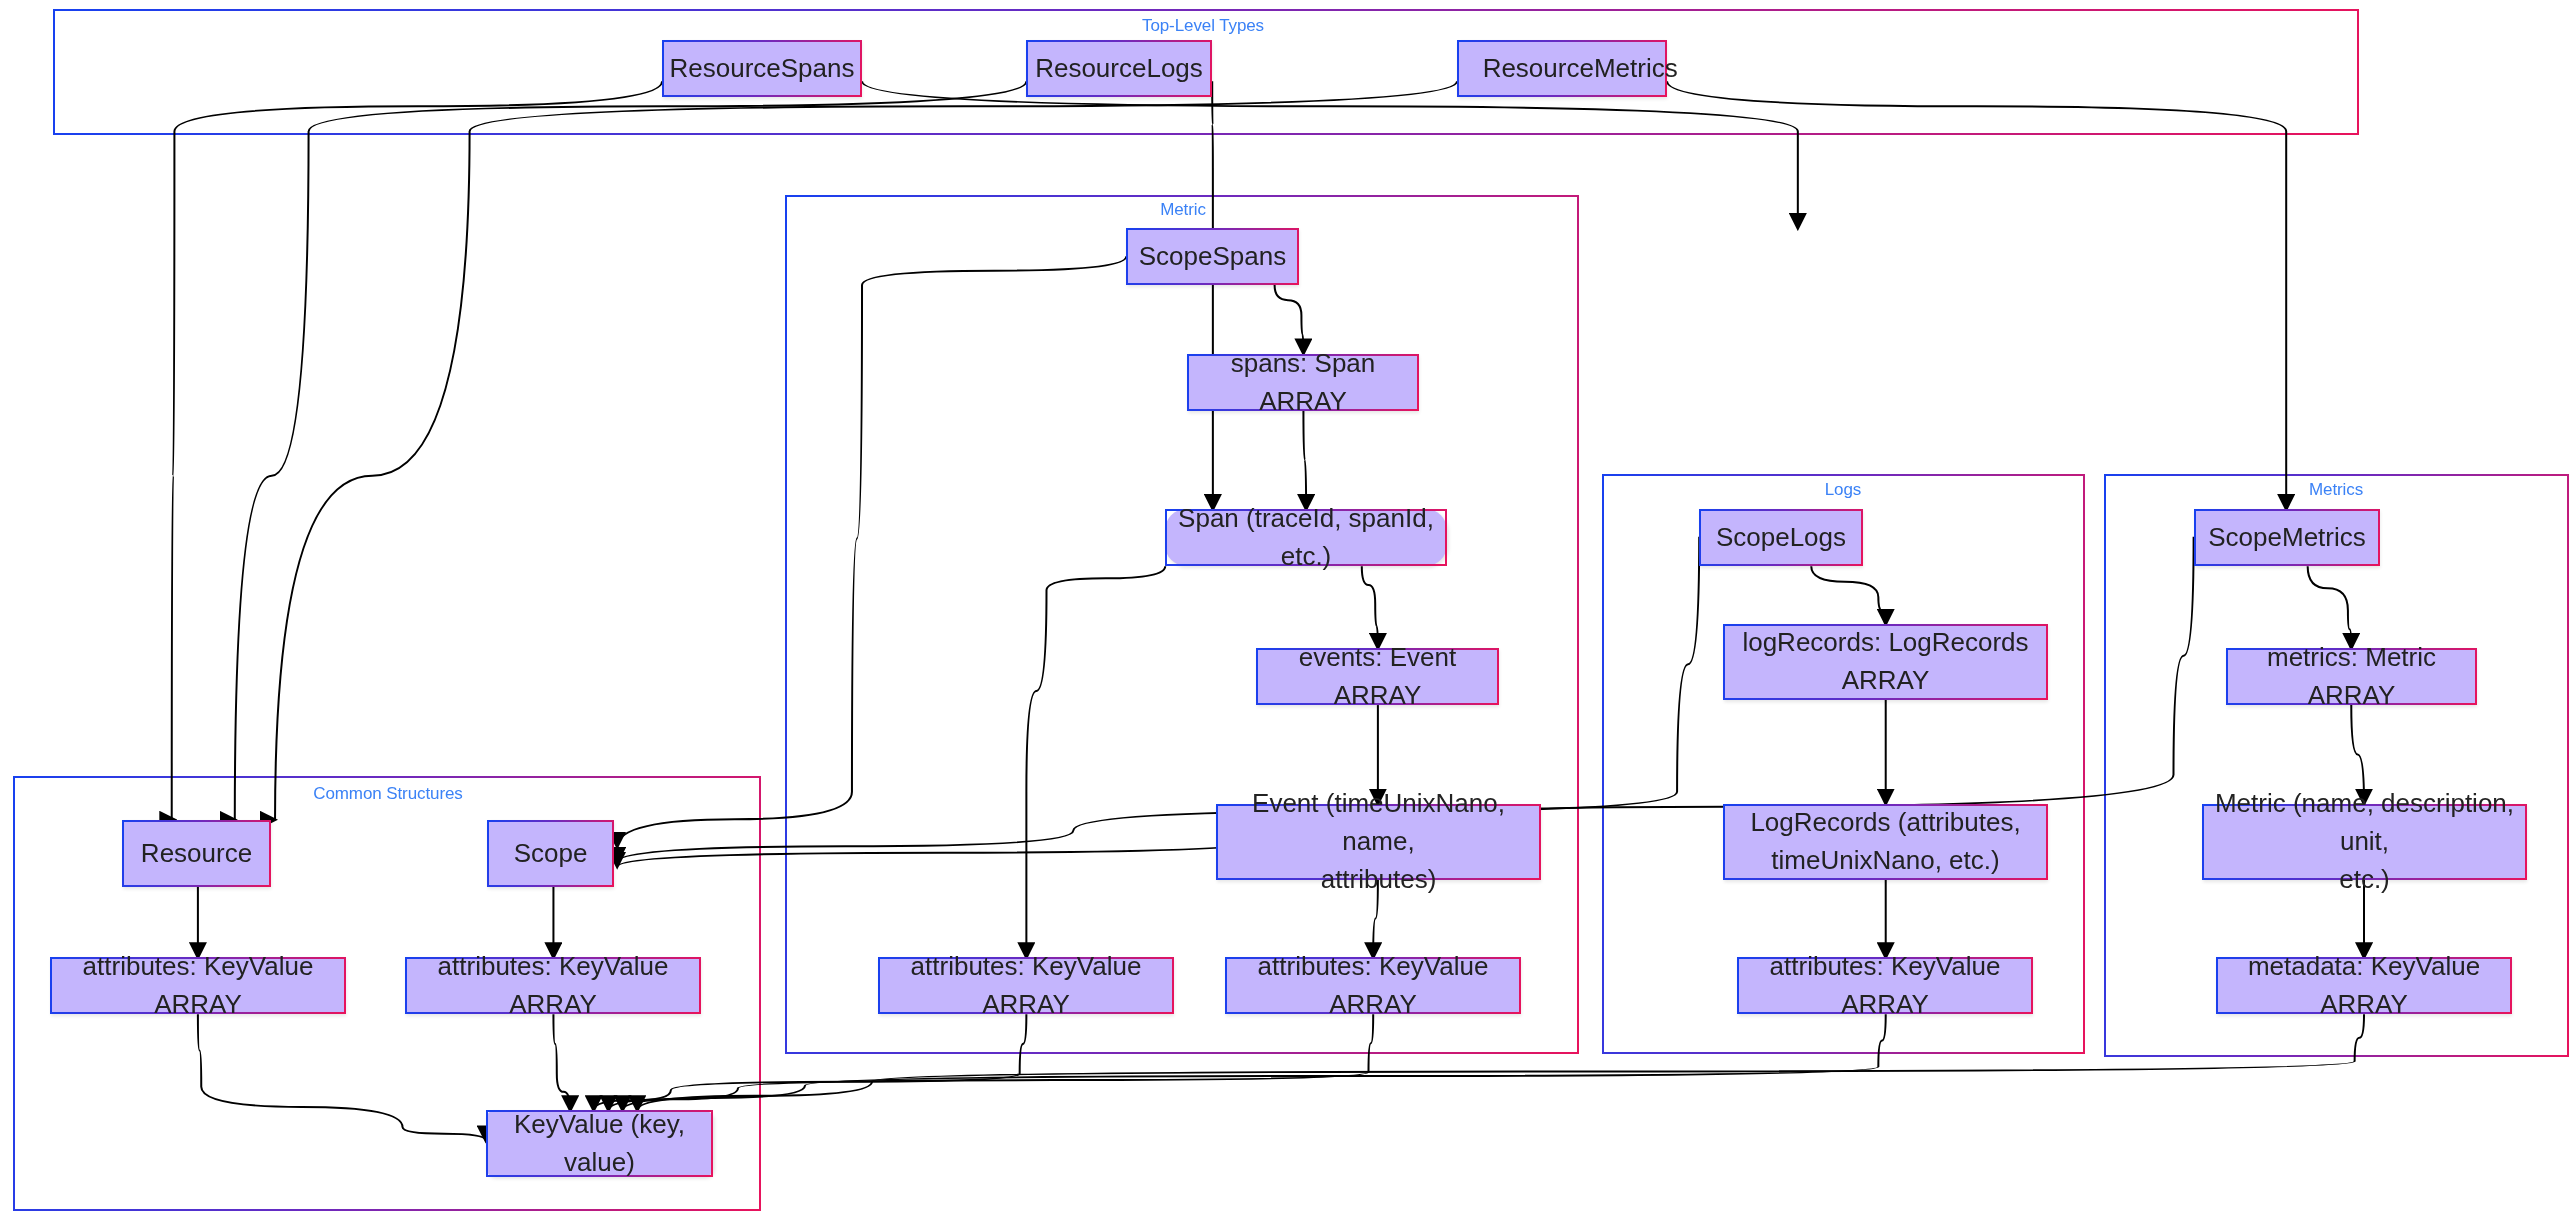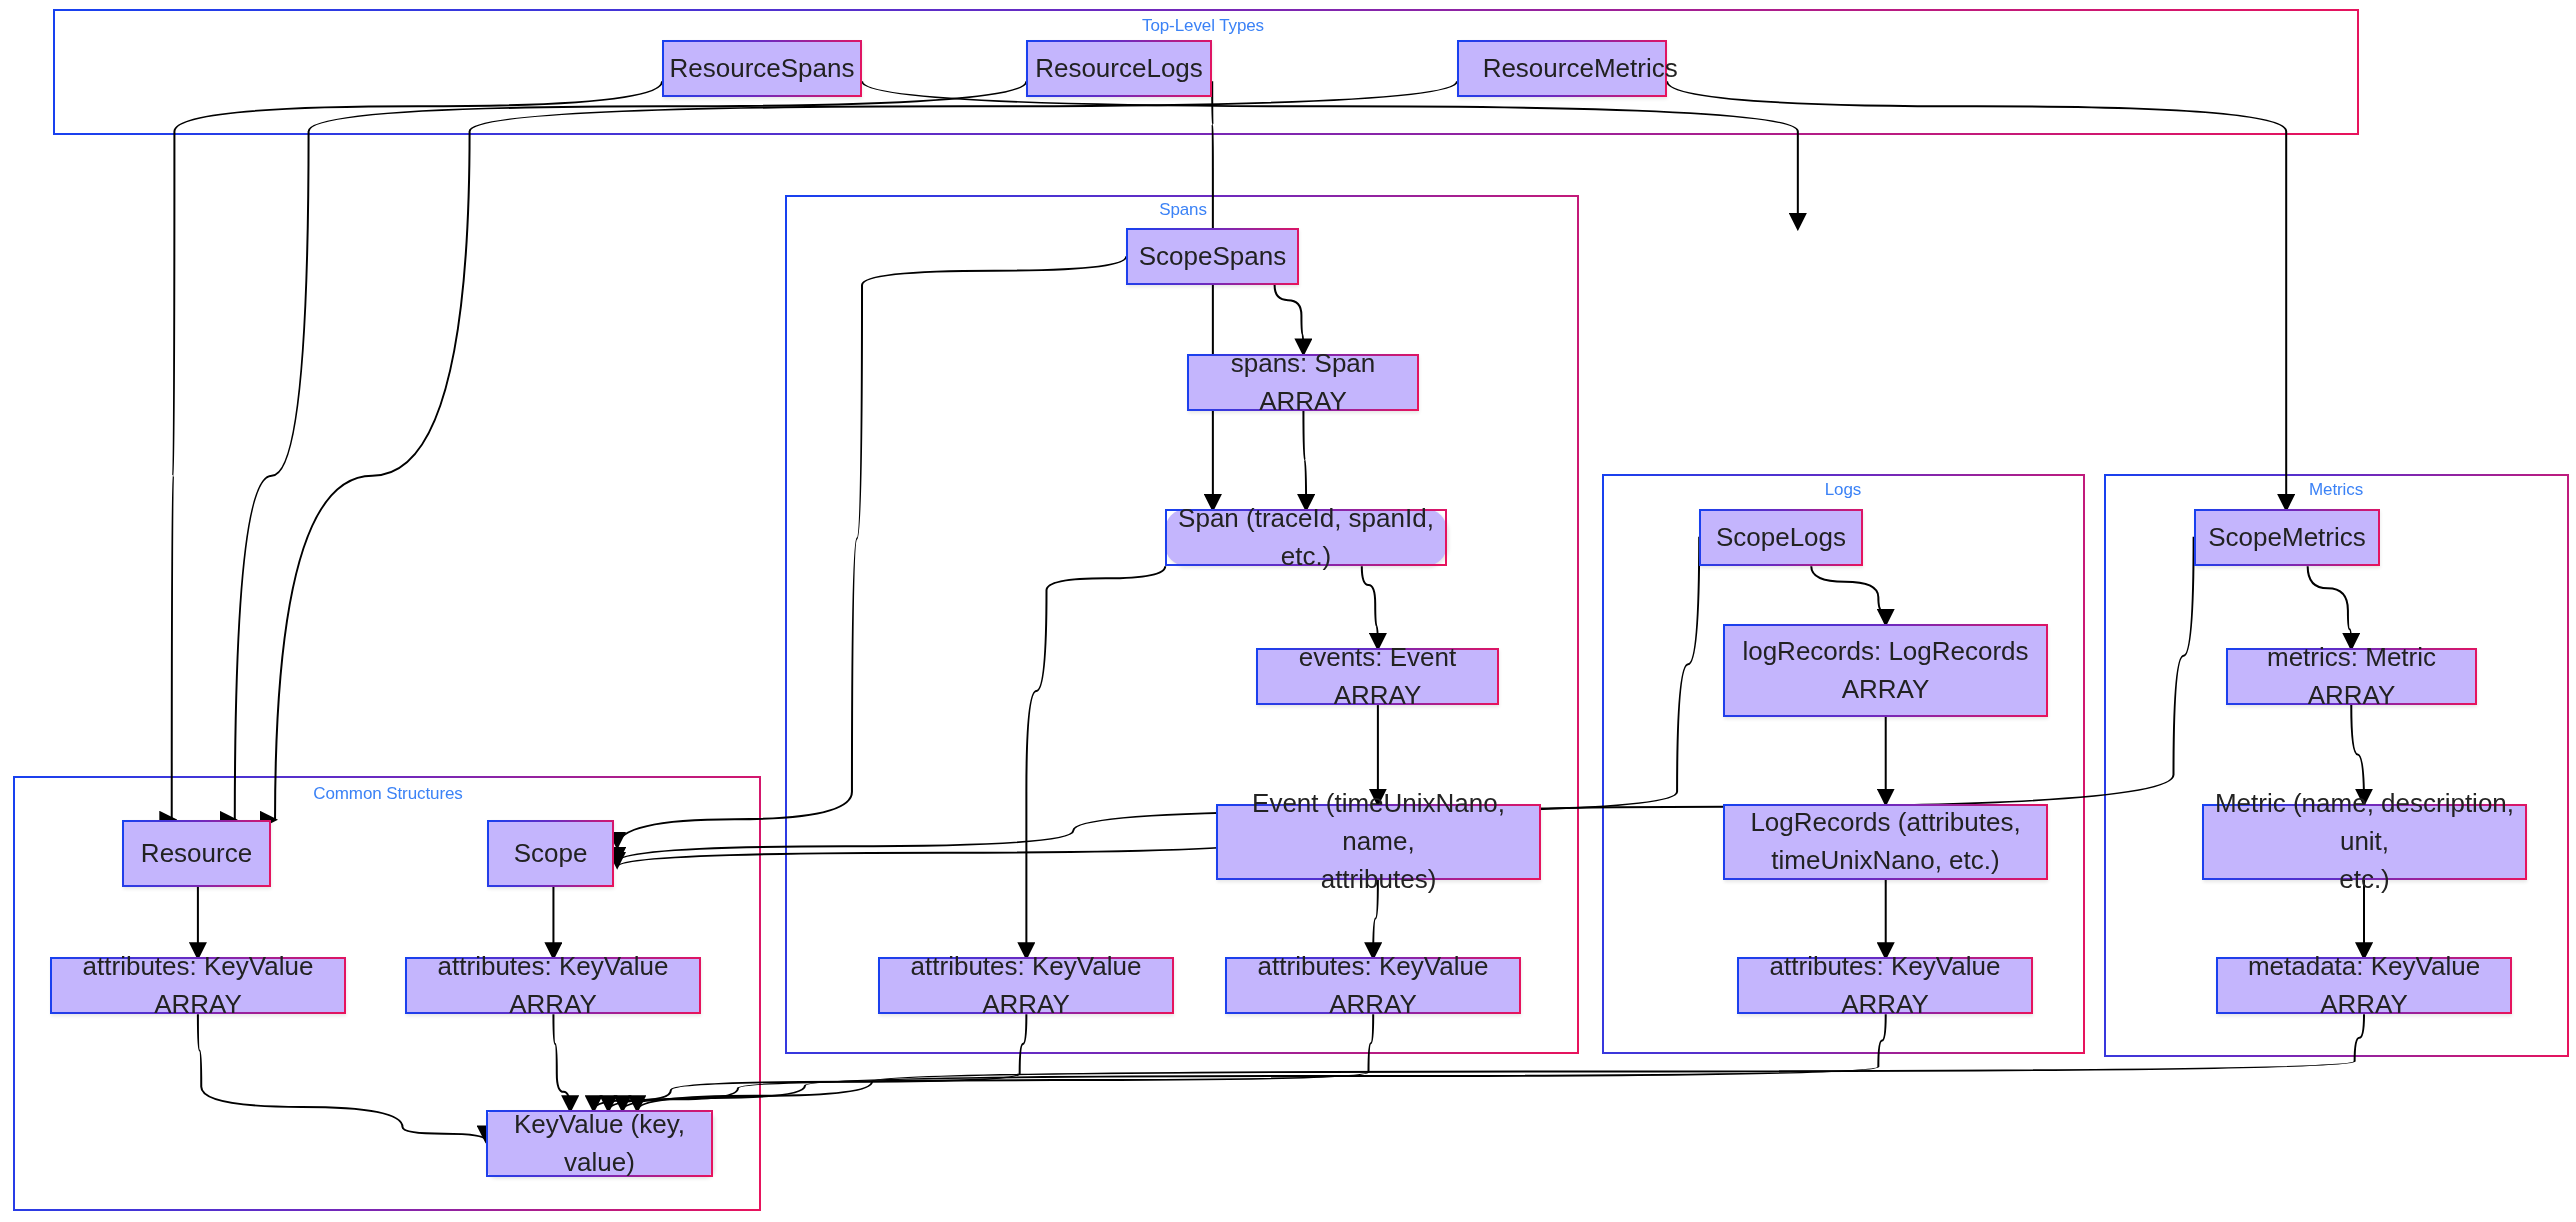--- a/index.html
+++ b/index.html
@@ -64,21 +64,21 @@
 </style>
 </head>
 <body>
 
 <div id="stage">
 
   <div id="clusters">
       <div class="cluster" style="left: 53px; top: 9.4px; width: 2306px; height: 126px;"></div>
       <div class="cluster-label" style="left: 1203px; top: 17.4px;">Top-Level Types</div>
       <div class="cluster" style="left: 785px; top: 195px; width: 794px; height: 859px;"></div>
-      <div class="cluster-label" style="left: 1183px; top: 201px;">Spans</div>
+      <div class="cluster-label" style="left: 1183px; top: 201px;">Metric</div>
       <div class="cluster" style="left: 1602px; top: 474px; width: 483px; height: 580px;"></div>
       <div class="cluster-label" style="left: 1843px; top: 481px;">Logs</div>
       <div class="cluster" style="left: 2104px; top: 474px; width: 465px; height: 583px;"></div>
       <div class="cluster-label" style="left: 2336px; top: 481px;">Metrics</div>
       <div class="cluster" style="left: 13.4px; top: 776px; width: 748px; height: 435px;"></div>
       <div class="cluster-label" style="left: 388px; top: 785px;">Common Structures</div>
     </div>
 
   <svg id="edges" viewBox="0 0 3840 1823" preserveAspectRatio="none">
     <defs>
@@ -169,21 +169,21 @@
       <div class="node" style="left: 1225px; top: 957px; width: 296px; height: 57px;">
         <div>
           <span>attributes: KeyValue ARRAY</span>
         </div>
       </div>
       <div class="node" style="left: 1699px; top: 509px; width: 164px; height: 57px;">
         <div>
           <span>ScopeLogs</span>
         </div>
       </div>
-      <div class="node" style="left: 1723px; top: 624px; width: 325px; height: 93px;">
+      <div class="node" style="left: 1723px; top: 624px; width: 325px; height: 76px;">
         <div>
           <span>logRecords: LogRecords</span>
           <span>ARRAY</span>
         </div>
       </div>
       <div class="node" style="left: 1723px; top: 804px; width: 325px; height: 76px;">
         <div>
           <span>LogRecords (attributes,</span>
           <span>timeUnixNano, etc.)</span>
         </div>

